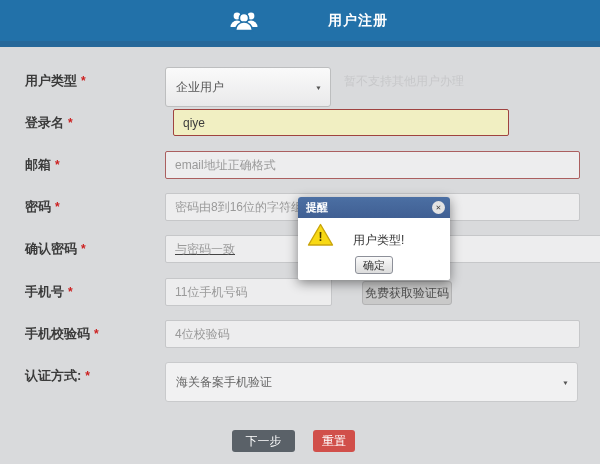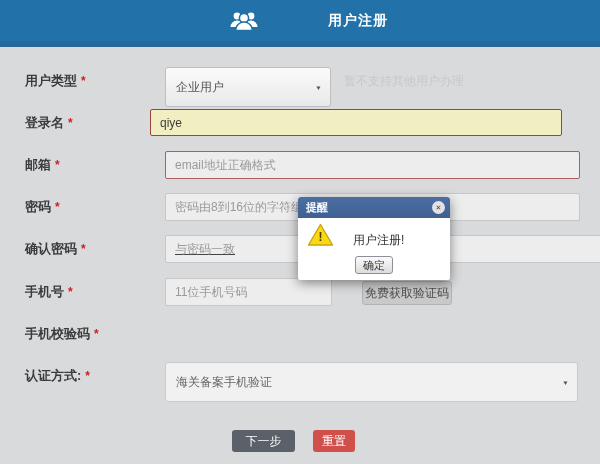--- a/index.html
+++ b/index.html
@@ -104,21 +104,21 @@
   <div class="flabel"><span>用户类型</span><span class="req">*</span></div>
   <div class="sel sel1">
     <span>企业用户</span>
     <span class="caret">▼</span>
   </div>
   <span class="help">暂不支持其他用户办理</span>
 </div>
 
 <div class="row" style="top:109px">
   <div class="flabel"><span>登录名</span><span class="req">*</span></div>
-  <input class="tin warn" style="left: 150px; width: 412px; height: 27px;" type="text" value="qiye">
+  <input class="tin warn" style="left: 173px; width: 336px; height: 27px;" type="text" value="qiye">
 </div>
 
 <div class="row" style="top:151px">
   <div class="flabel"><span>邮箱</span><span class="req">*</span></div>
   <input class="tin err" style="left: 165px; width: 415px;" type="text" placeholder="email地址正确格式">
 </div>
 
 <div class="row" style="top:193px">
   <div class="flabel"><span>密码</span><span class="req">*</span></div>
   <input class="tin" style="left: 165px; width: 415px;" type="text" placeholder="密码由8到16位的字符组成">
@@ -130,20 +130,21 @@
 </div>
 
 <div class="row" style="top:278px">
   <div class="flabel"><span>手机号</span><span class="req">*</span></div>
   <input class="tin" style="left: 165px; width: 167px;" type="text" placeholder="11位手机号码">
   <button class="smsbtn">免费获取验证码</button>
 </div>
 
 <div class="row" style="top:320px">
   <div class="flabel"><span>手机校验码</span><span class="req">*</span></div>
+  <input class="tin" style="left: 165px; width: 415px;" type="text" placeholder="4位校验码">
 </div>
 
 <div class="row" style="top:362px">
   <div class="flabel"><span>认证方式:</span><span class="req">*</span></div>
   <div class="sel sel2">
     <span>海关备案手机验证</span>
     <span class="caret">▼</span>
   </div>
 </div>
 
@@ -157,16 +158,16 @@
     <span class="dlg-title">提醒</span>
     <div class="dlg-close">✕</div>
   </div>
   <div class="dlg-body">
     <div class="warn-tri">
       <svg width="27" height="24" viewBox="0 0 27 24">
         <path d="M13.5 1.5 L25.5 22 H1.5 Z" fill="#f8d914" stroke="#c9a40b" stroke-width="1.4" stroke-linejoin="round"></path>
       </svg>
       <div class="warn-glyph">!</div>
     </div>
-    <div class="dlg-msg">用户注册!</div>
+    <div class="dlg-msg">用户类型!</div>
     <button class="dlg-ok">确定</button>
   </div>
 </div>
 
 </body></html>

